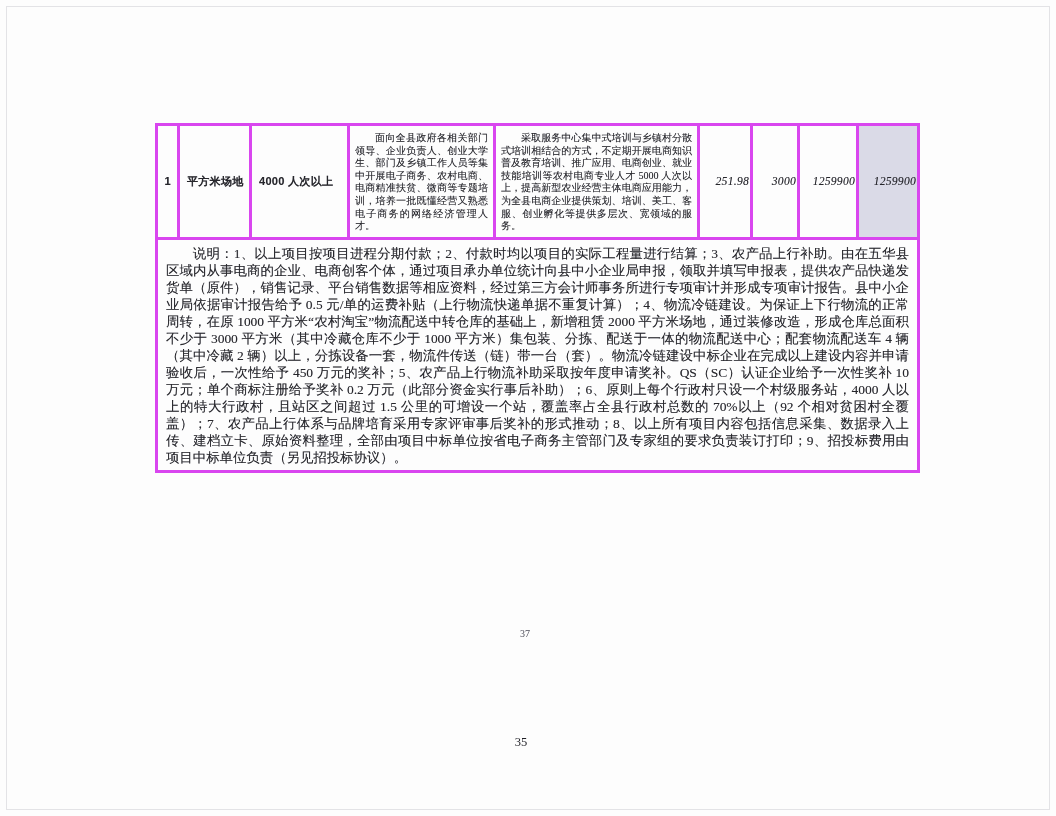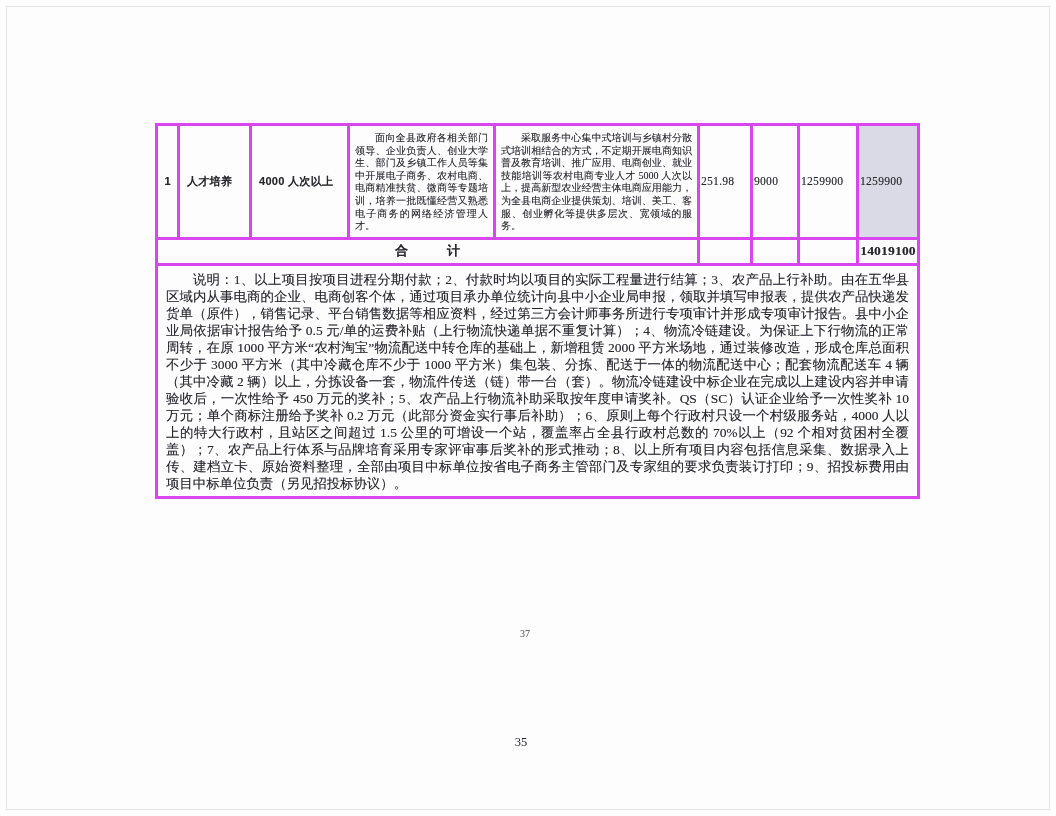--- a/index.html
+++ b/index.html
@@ -33,22 +33,22 @@
     text-align:left;vertical-align:middle;padding-left:7px;padding-right:3px;
     font-family:"Liberation Sans","DejaVu Sans",sans-serif;
     font-weight:bold;font-size:11px;letter-spacing:0.3px;
   }
   .cell-para{
     vertical-align:top;padding:6px 5px 4px 5px;
     font-size:10px;line-height:12.6px;
     text-align:justify;text-indent:2em;
   }
   .cell-num{
-    text-align:left;vertical-align:middle;
-    font-size:11.5px;letter-spacing:0.3px;
+    text-align:right;vertical-align:middle;
+    font-size:11.5px;letter-spacing:0.3px;font-style:italic;
   }
   .cell-highlight{background:#dadae7;}
   .cell-sum-label{
     text-align:center;vertical-align:middle;
     font-family:"Liberation Sans","DejaVu Sans",sans-serif;
     font-weight:bold;font-size:13px;white-space:pre-wrap;
   }
   .cell-sum-total{
     text-align:center;vertical-align:middle;
     font-weight:bold;font-size:13.5px;letter-spacing:0.2px;
@@ -81,35 +81,28 @@
       <col style="width:146px">
       <col style="width:204px">
       <col style="width:53px">
       <col style="width:47px">
       <col style="width:59px">
       <col style="width:61px">
     </colgroup>
     <tbody>
       <tr class="row-data">
         <td class="cell-center">1</td>
-        <td class="cell-name">人才培养</td>
+        <td class="cell-name">平方米场地</td>
         <td class="cell-name">4000 人次以上</td>
         <td class="cell-para">面向全县政府各相关部门领导、企业负责人、创业大学生、部门及乡镇工作人员等集中开展电子商务、农村电商、电商精准扶贫、微商等专题培训，培养一批既懂经营又熟悉电子商务的网络经济管理人才。</td>
         <td class="cell-para">采取服务中心集中式培训与乡镇村分散式培训相结合的方式，不定期开展电商知识普及教育培训、推广应用、电商创业、就业技能培训等农村电商专业人才 5000 人次以上，提高新型农业经营主体电商应用能力，为全县电商企业提供策划、培训、美工、客服、创业孵化等提供多层次、宽领域的服务。</td>
         <td class="cell-num">251.98</td>
-        <td class="cell-num">9000</td>
+        <td class="cell-num">3000</td>
         <td class="cell-num">1259900</td>
         <td class="cell-num cell-highlight">1259900</td>
-      </tr>
-      <tr class="row-summary">
-        <td colspan="5" class="cell-sum-label">合　　　计</td>
-        <td></td>
-        <td></td>
-        <td></td>
-        <td class="cell-sum-total">14019100</td>
       </tr>
       <tr class="row-notes">
         <td colspan="9" class="cell-notes">说明：1、以上项目按项目进程分期付款；2、付款时均以项目的实际工程量进行结算；3、农产品上行补助。由在五华县区域内从事电商的企业、电商创客个体，通过项目承办单位统计向县中小企业局申报，领取并填写申报表，提供农产品快递发货单（原件），销售记录、平台销售数据等相应资料，经过第三方会计师事务所进行专项审计并形成专项审计报告。县中小企业局依据审计报告给予 0.5 元/单的运费补贴（上行物流快递单据不重复计算）；4、物流冷链建设。为保证上下行物流的正常周转，在原 1000 平方米“农村淘宝”物流配送中转仓库的基础上，新增租赁 2000 平方米场地，通过装修改造，形成仓库总面积不少于 3000 平方米（其中冷藏仓库不少于 1000 平方米）集包装、分拣、配送于一体的物流配送中心；配套物流配送车 4 辆（其中冷藏 2 辆）以上，分拣设备一套，物流件传送（链）带一台（套）。物流冷链建设中标企业在完成以上建设内容并申请验收后，一次性给予 450 万元的奖补；5、农产品上行物流补助采取按年度申请奖补。QS（SC）认证企业给予一次性奖补 10 万元；单个商标注册给予奖补 0.2 万元（此部分资金实行事后补助）；6、原则上每个行政村只设一个村级服务站，4000 人以上的特大行政村，且站区之间超过 1.5 公里的可增设一个站，覆盖率占全县行政村总数的 70%以上（92 个相对贫困村全覆盖）；7、农产品上行体系与品牌培育采用专家评审事后奖补的形式推动；8、以上所有项目内容包括信息采集、数据录入上传、建档立卡、原始资料整理，全部由项目中标单位按省电子商务主管部门及专家组的要求负责装订打印；9、招投标费用由项目中标单位负责（另见招投标协议）。</td>
       </tr>
     </tbody>
   </table>
 
   <div class="pagenum-small">37</div>
   <div class="pagenum-main">35</div>
 </div>

